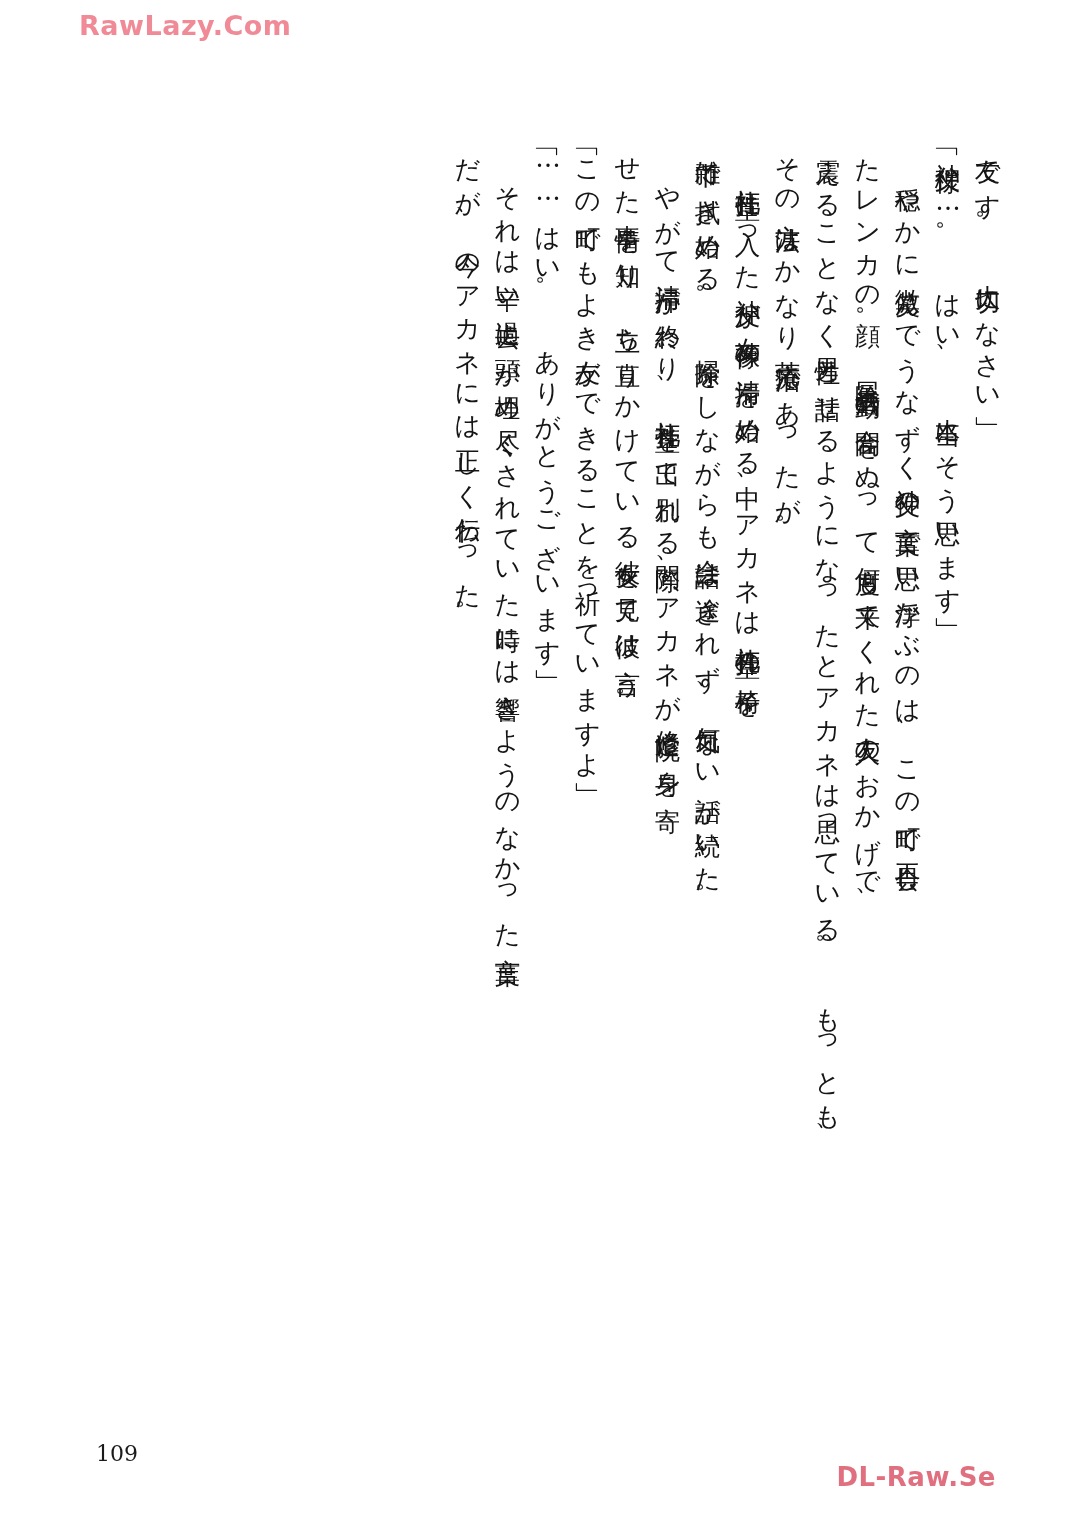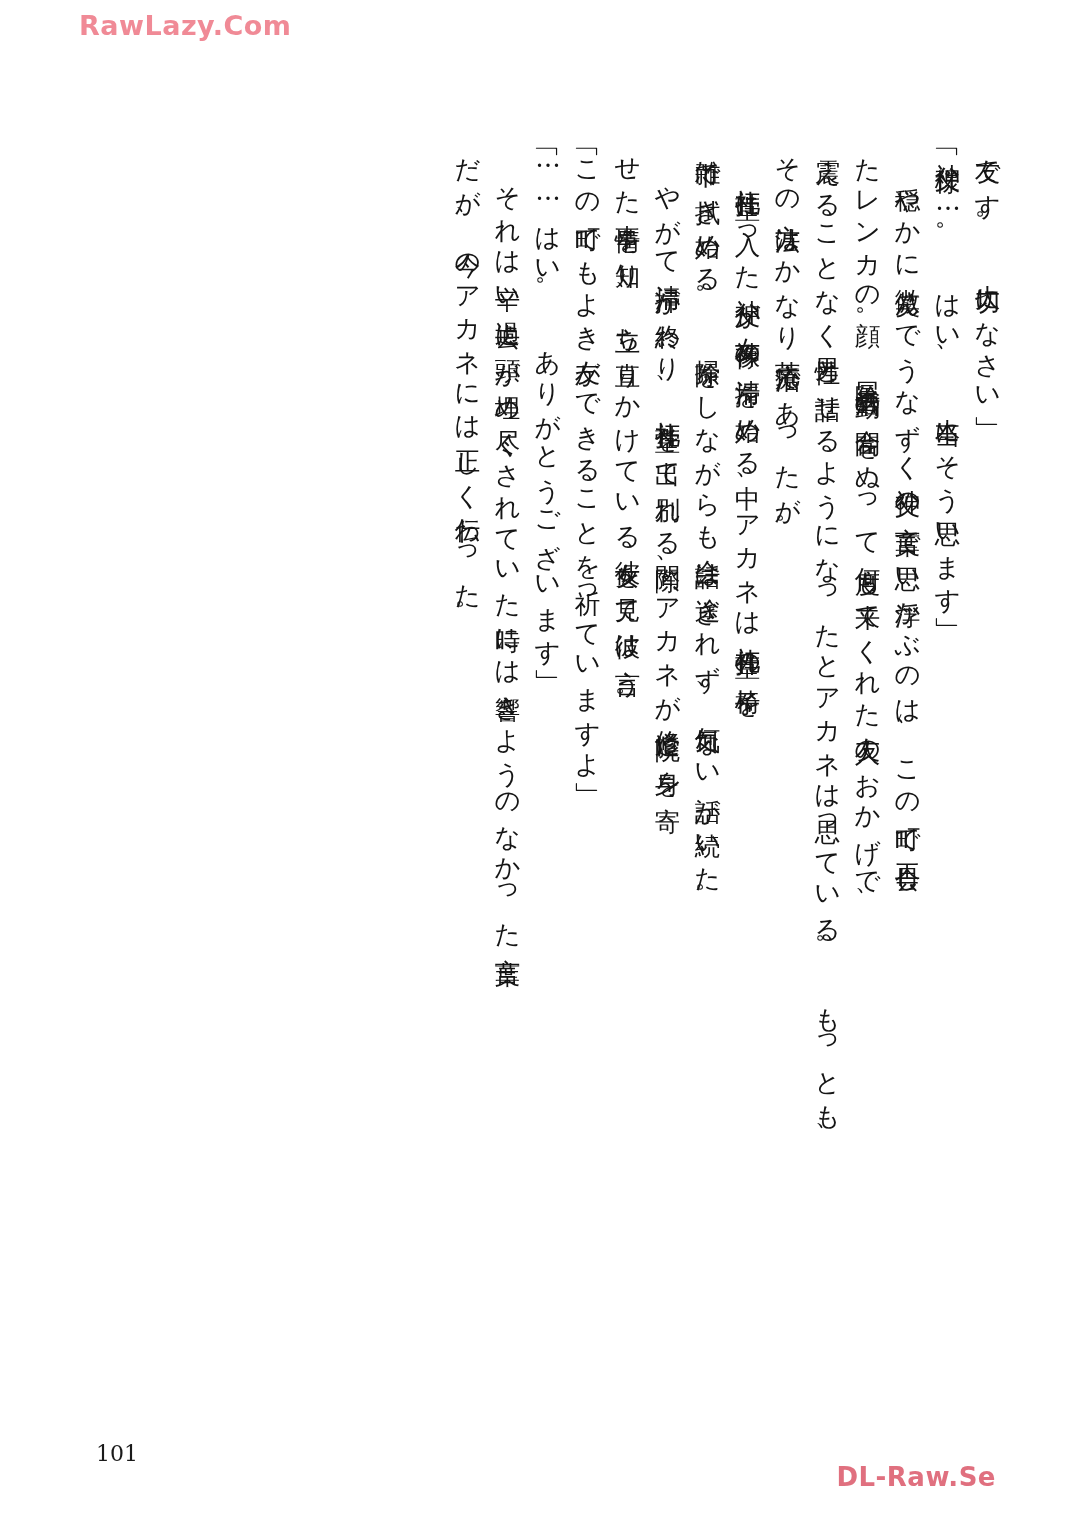--- a/index.html
+++ b/index.html
@@ -94,15 +94,15 @@
   <div class="vline indent-0">　礼拝堂に入った神父が女神像の清掃を始める中、アカネは礼拝堂の椅子を</div>
   <div class="vline indent-0">雑巾で拭き始める。　掃除をしながらも会話は途ぎれず、何気ない話が続いた。</div>
   <div class="vline indent-0">　やがて清掃が終わり、礼拝堂を出て別れる間際、アカネが修道院に身を寄</div>
   <div class="vline indent-0">せた事情を知り、立ち直りかけている彼女を見て彼は言う。</div>
   <div class="vline indent-0">「この町でもよき友ができることを祈っていますよ」</div>
   <div class="vline indent-0">「……はい。　ありがとうございます」</div>
   <div class="vline indent-0">　それは辛い過去に頭が埋め尽くされていた時には響きようのなかった言葉</div>
   <div class="vline indent-0">だが、今のアカネには正しく伝わった。</div>
 </div>
 
-<div class="page-number">101</div>
+<div class="page-number">109</div>
 
 <div class="wm-bottom">DL-Raw.Se</div>
 
 </body></html>

